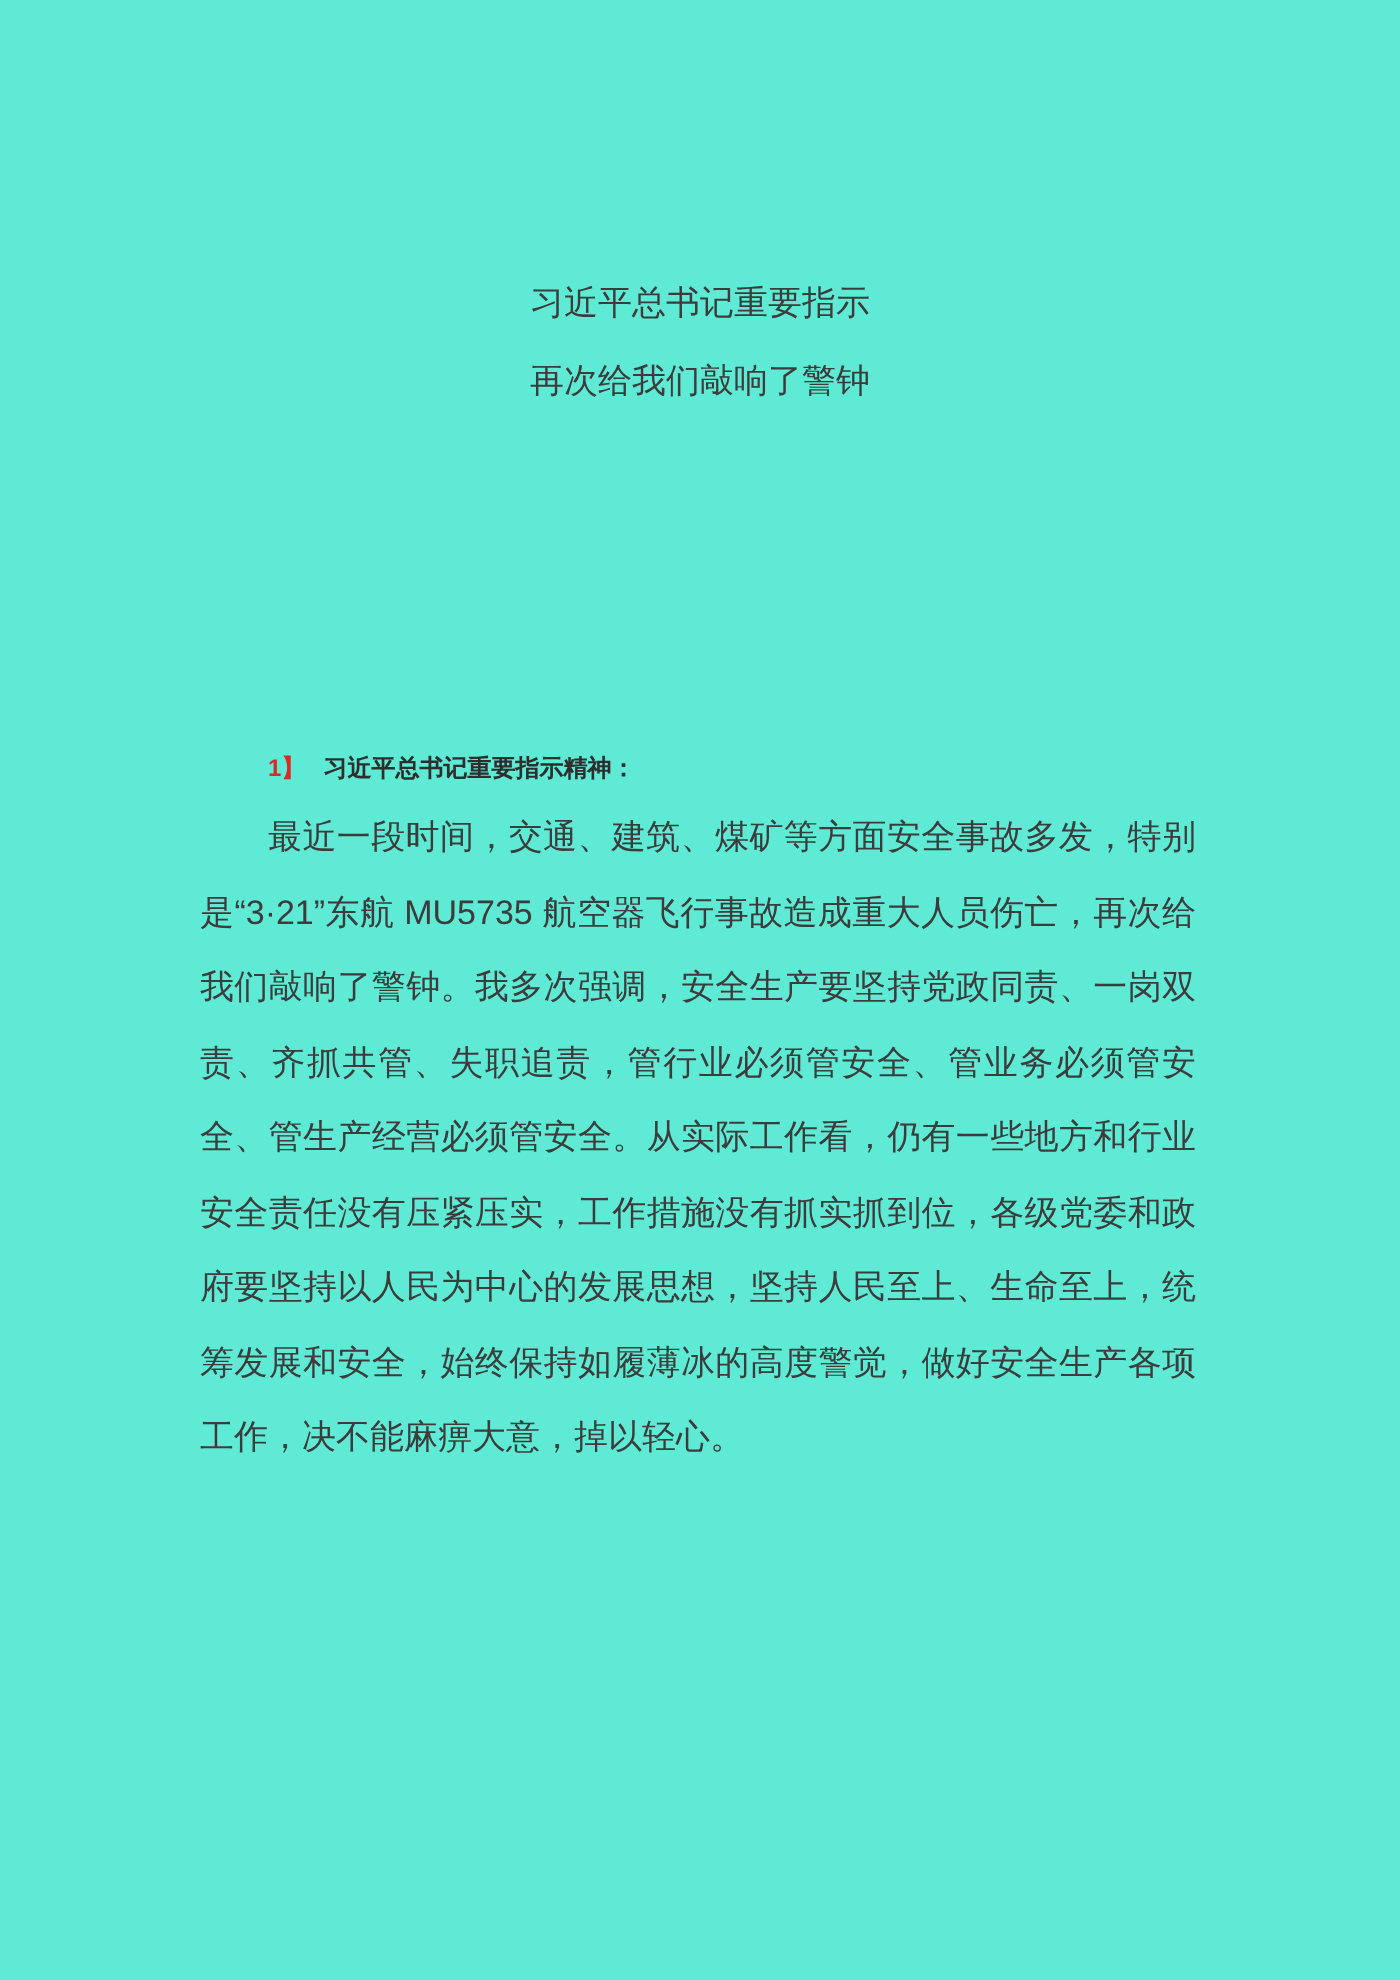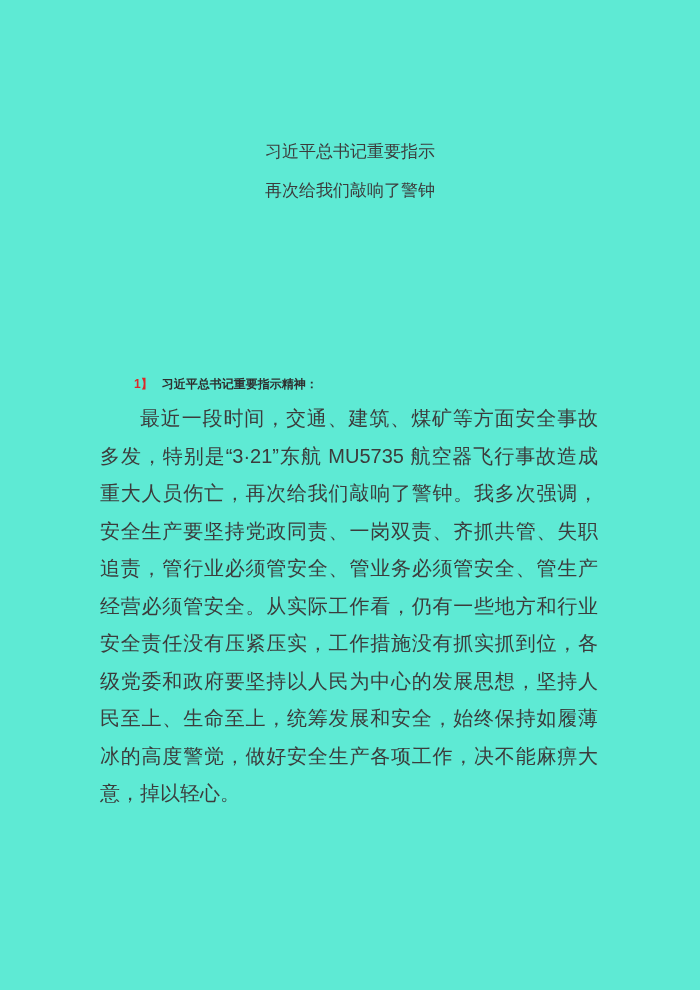--- a/index.html
+++ b/index.html
@@ -45,21 +45,21 @@
   }
   .section-marker {
     color: var(--accent, #dc2828);
     margin-right: 9px;
   }
   .doc-body {
     position: absolute;
     top: 400px;
     left: 100px;
     width: 498px;
-    font-size: 20px;
+    font-size: 17px;
     line-height: 37.5px;
     text-align: justify;
     text-justify: inter-character;
     color: #3c3c3c;
   }
   .para {
     margin: 0;
     padding: 0;
     text-indent: 2em;
   }

